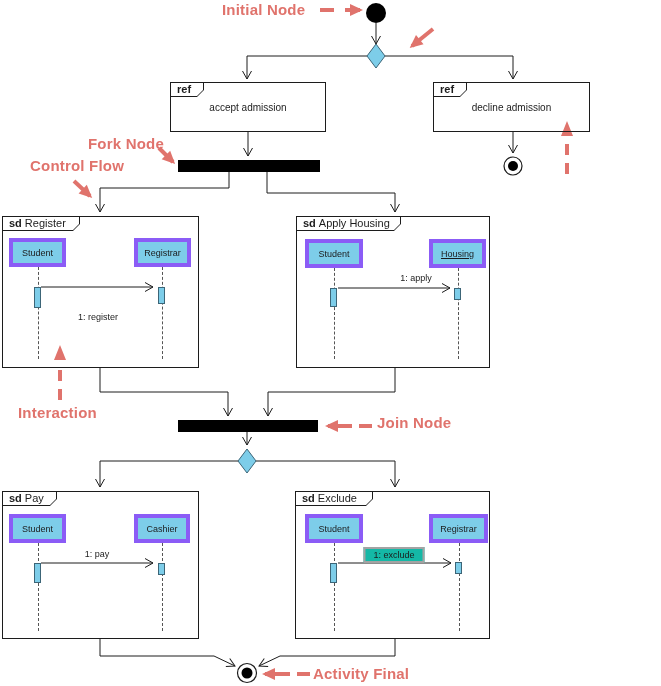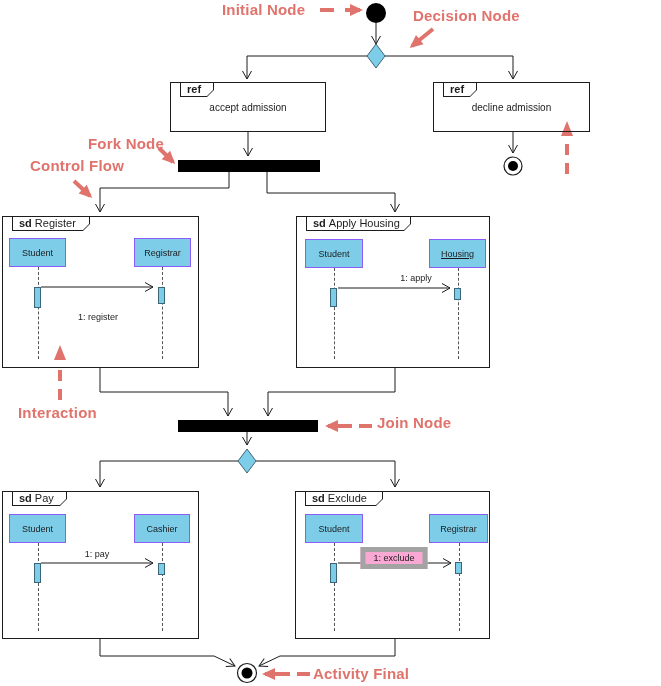--- a/index.html
+++ b/index.html
@@ -2,36 +2,36 @@
 <html><head>
 <meta charset="utf-8">
 <style>
   html,body{margin:0;padding:0;background:#ffffff;}
   body{width:661px;height:686px;font-family:"Liberation Sans",sans-serif;color:#1c1c1c;}
   .canvas{position:relative;width:661px;height:686px;overflow:hidden;background:#fff;}
   svg.layer{position:absolute;left:0;top:0;}
   .c{fill:none;stroke:#1c1c1c;stroke-width:1;}
   .s{fill:none;stroke:#e0736c;stroke-width:4;}
   .frame{position:absolute;border:1px solid #1c1c1c;box-sizing:border-box;}
-  .tab{position:absolute;top:-1px;left:-1px;margin-left:10px;}
+  .tab{position:absolute;top:-1px;left:-1px;}
   .tab-border{position:absolute;left:0;top:0;right:0;bottom:0;background:#1c1c1c;
     clip-path:polygon(0 0,100% 0,100% calc(100% - 7px),calc(100% - 7px) 100%,0 100%);}
   .tab-fill{position:absolute;left:1px;top:1px;right:1px;bottom:1px;background:#fff;
     clip-path:polygon(0 0,100% 0,100% calc(100% - 6px),calc(100% - 6px) 100%,0 100%);}
   .tab-label{position:absolute;left:0;top:0;right:6px;bottom:2px;display:flex;align-items:center;
     padding-left:7px;font-size:11px;white-space:nowrap;}
   .tab-label b{font-weight:bold;margin-right:3px;}
   .ref-title{position:absolute;left:0;top:0;right:0;bottom:0;display:flex;align-items:center;
     justify-content:center;font-size:10px;}
-  .head{position:absolute;background:#7dcde9;border:1px solid #8b5cf6;box-sizing:border-box;
+  .head{position:absolute;background:#7dcde9;border:4px solid #8b5cf6;box-sizing:border-box;
     font-size:9px;display:flex;align-items:center;justify-content:center;}
   .lifeline{position:absolute;width:0;border-left:1px dashed #555;}
   .act{position:absolute;width:7px;background:#7dcde9;border:1px solid #3c6577;box-sizing:border-box;}
   .msg{position:absolute;font-size:9px;white-space:nowrap;transform:translateX(-50%);}
-  .msg.boxed{border:5px solid #a3a3a3;background:#f9a8d4;padding:1px 8px;}
+  .msg.boxed{border:2px solid #a3a3a3;background:#14b8a6;padding:1px 8px;}
   .anno{position:absolute;font-weight:bold;font-size:15px;color:#e0736c;white-space:nowrap;
     letter-spacing:0.2px;}
 </style>
 </head>
 <body>
 
 <div class="canvas">
 
   <svg class="layer" width="661" height="686" viewBox="0 0 661 686">
     <defs>
@@ -188,20 +188,19 @@
     <div class="lifeline" style="left:38px;top:51px;height:88px;"></div>
     <div class="lifeline" style="left:163px;top:51px;height:88px;"></div>
     <div class="head" style="left:9px;top:22px;width:58px;height:29px;">Student</div>
     <div class="head" style="left:133px;top:22px;width:59px;height:29px;">Registrar</div>
     <div class="act" style="left:34px;top:71px;height:20px;"></div>
     <div class="act" style="left:159px;top:70px;height:12px;"></div>
   </div>
   <div class="msg boxed" style="left:394px;top:547px;">1: exclude</div>
 
   <div class="anno" style="left:222px;top:1px;">Initial Node</div>
-  <div class="anno" style="left:413px;top:7px;">Decision Node</div>
   <div class="anno" style="left:88px;top:135px;">Fork Node</div>
   <div class="anno" style="left:30px;top:157px;text-align:center;">Control Flow</div>
   <div class="anno" style="left:18px;top:404px;">Interaction</div>
   <div class="anno" style="left:377px;top:414px;">Join Node</div>
   <div class="anno" style="left:313px;top:665px;">Activity Final</div>
 
 </div>
 
 </body></html>

